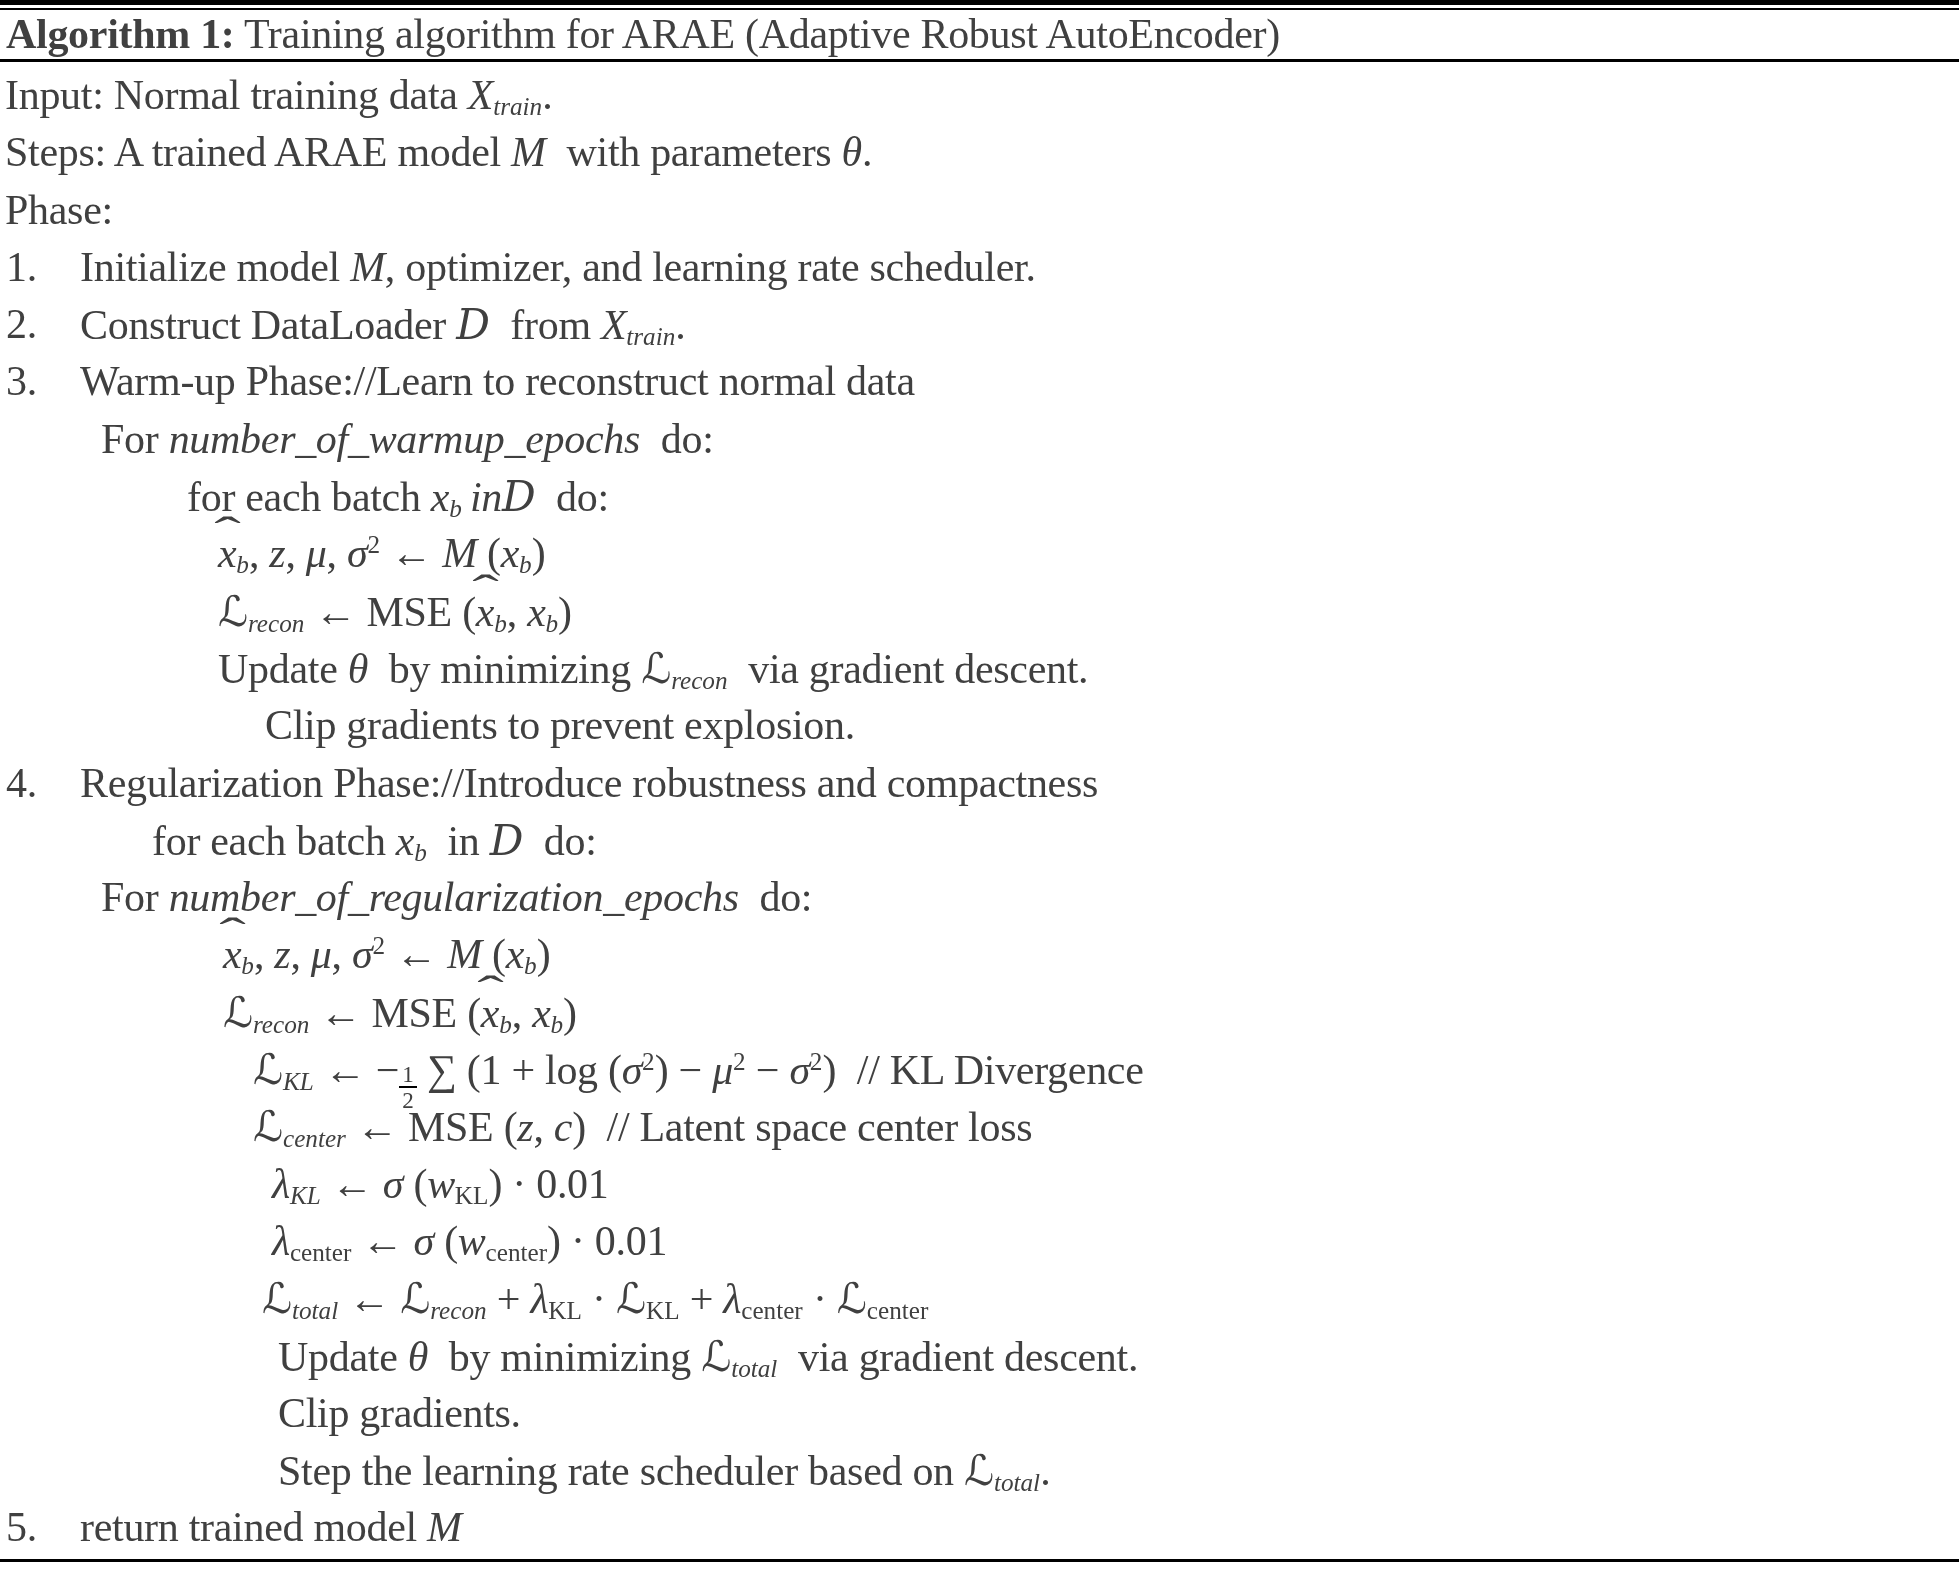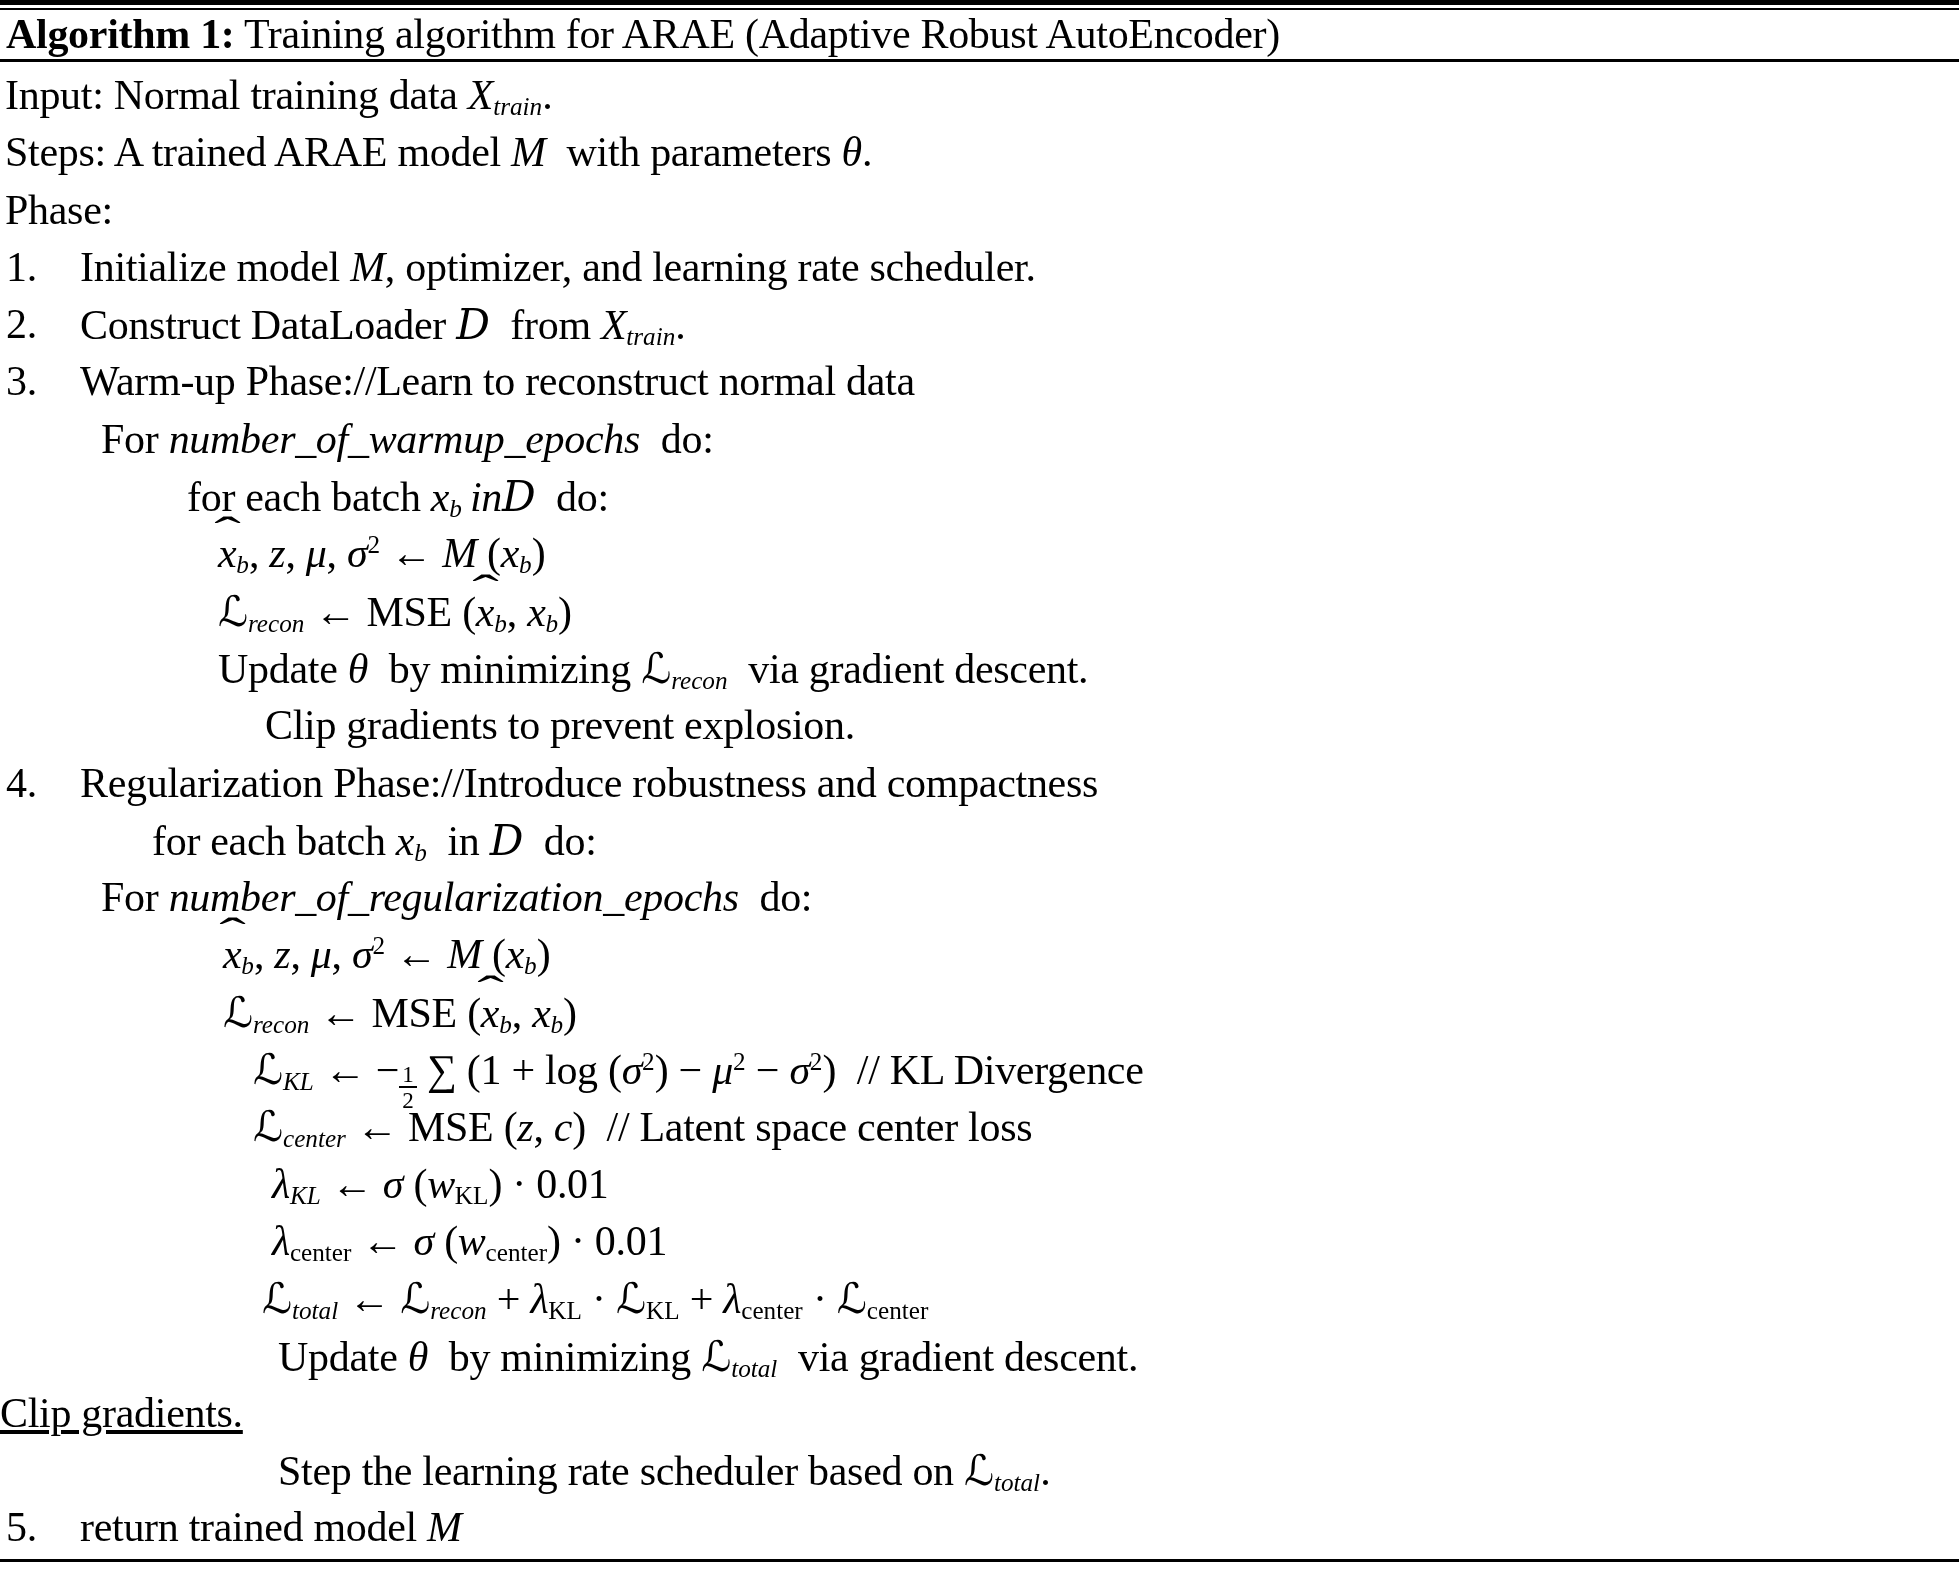--- a/index.html
+++ b/index.html
@@ -3,21 +3,21 @@
 <meta charset="utf-8">
 <style>
   html,body{margin:0;padding:0;background:#ffffff;}
   .page{
     position:relative;
     width:1959px;
     height:1574px;
     background:#ffffff;
     overflow:hidden;
     font-family:"Liberation Serif","DejaVu Serif",serif;
-    color:#000000;
+    color:#404040;
   }
   .rule-thick{height:5px;background:#000;}
   .rule-gap{height:3px;background:#fff;}
   .rule-thin{height:2px;background:#000;}
   .rule-mid{height:3px;background:#000;}
   .title-row{
     height:49px;
     line-height:49px;
     padding-left:6px;
     font-size:42px;
@@ -83,19 +83,19 @@
       <div class="line" style="padding-left: 152px;"><span>for each batch </span><span class="it">x</span><span class="sub it">b</span><span> in </span><span class="scrD">D</span><span> do:</span></div>
       <div class="line" style="padding-left: 101px;"><span>For </span><span class="it">number_of_regularization_epochs</span><span> do:</span></div>
       <div class="line" style="padding-left: 223px;"><span class="hat">x<span class="hatmark">ˆ</span></span><span class="sub it">b</span><span>, </span><span class="it">z</span><span>, </span><span class="it">μ</span><span>, </span><span class="it">σ</span><span class="sup">2</span><span> ← </span><span class="it">M</span><span> (</span><span class="it">x</span><span class="sub it">b</span><span>)</span></div>
       <div class="line" style="padding-left: 223px;"><span class="scr">ℒ</span><span class="sub it">recon</span><span> ← MSE (</span><span class="hat">x<span class="hatmark">ˆ</span></span><span class="sub it">b</span><span>, </span><span class="it">x</span><span class="sub it">b</span><span>)</span></div>
       <div class="line" style="padding-left: 253px;"><span class="scr">ℒ</span><span class="sub it">KL</span><span> ← −</span><span class="frac"><span class="numr">1</span><span class="den">2</span></span><span> ∑ (1 + log (</span><span class="it">σ</span><span class="sup">2</span><span>) − </span><span class="it">μ</span><span class="sup">2</span><span> − </span><span class="it">σ</span><span class="sup">2</span><span>) // KL Divergence</span></div>
       <div class="line" style="padding-left: 253px;"><span class="scr">ℒ</span><span class="sub it">center</span><span> ← MSE (</span><span class="it">z</span><span>, </span><span class="it">c</span><span>) // Latent space center loss</span></div>
       <div class="line" style="padding-left: 272px;"><span class="it">λ</span><span class="sub it">KL</span><span> ← </span><span class="it">σ</span><span> (</span><span class="it">w</span><span class="sub">KL</span><span>) · 0.01</span></div>
       <div class="line" style="padding-left: 272px;"><span class="it">λ</span><span class="sub">center</span><span> ← </span><span class="it">σ</span><span> (</span><span class="it">w</span><span class="sub">center</span><span>) · 0.01</span></div>
       <div class="line" style="padding-left: 262px;"><span class="scr">ℒ</span><span class="sub it">total</span><span> ← </span><span class="scr">ℒ</span><span class="sub it">recon</span><span> + </span><span class="it">λ</span><span class="sub">KL</span><span> · </span><span class="scr">ℒ</span><span class="sub">KL</span><span> + </span><span class="it">λ</span><span class="sub">center</span><span> · </span><span class="scr">ℒ</span><span class="sub">center</span></div>
       <div class="line" style="padding-left: 278px;"><span>Update </span><span class="it">θ</span><span> by minimizing </span><span class="scr">ℒ</span><span class="sub it">total</span><span> via gradient descent.</span></div>
-      <div class="line" style=" text-decoration: underline;"><span>Clip gradients.</span></div>
+      <div class="line" style="padding-left: 278px;"><span>Clip gradients.</span></div>
       <div class="line" style="padding-left: 278px;"><span>Step the learning rate scheduler based on </span><span class="scr">ℒ</span><span class="sub it">total</span><span>.</span></div>
       <div class="line" style="padding-left: 80px;"><span class="num">5.</span><span>return trained model </span><span class="it">M</span></div>
     </div>
 
   <div class="bot-rule"></div>
 </div>
 
 </body></html>

